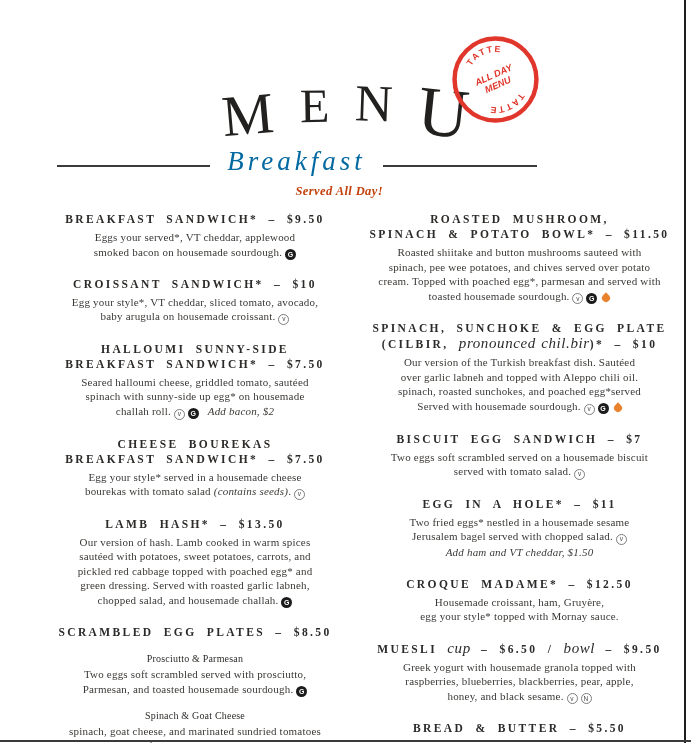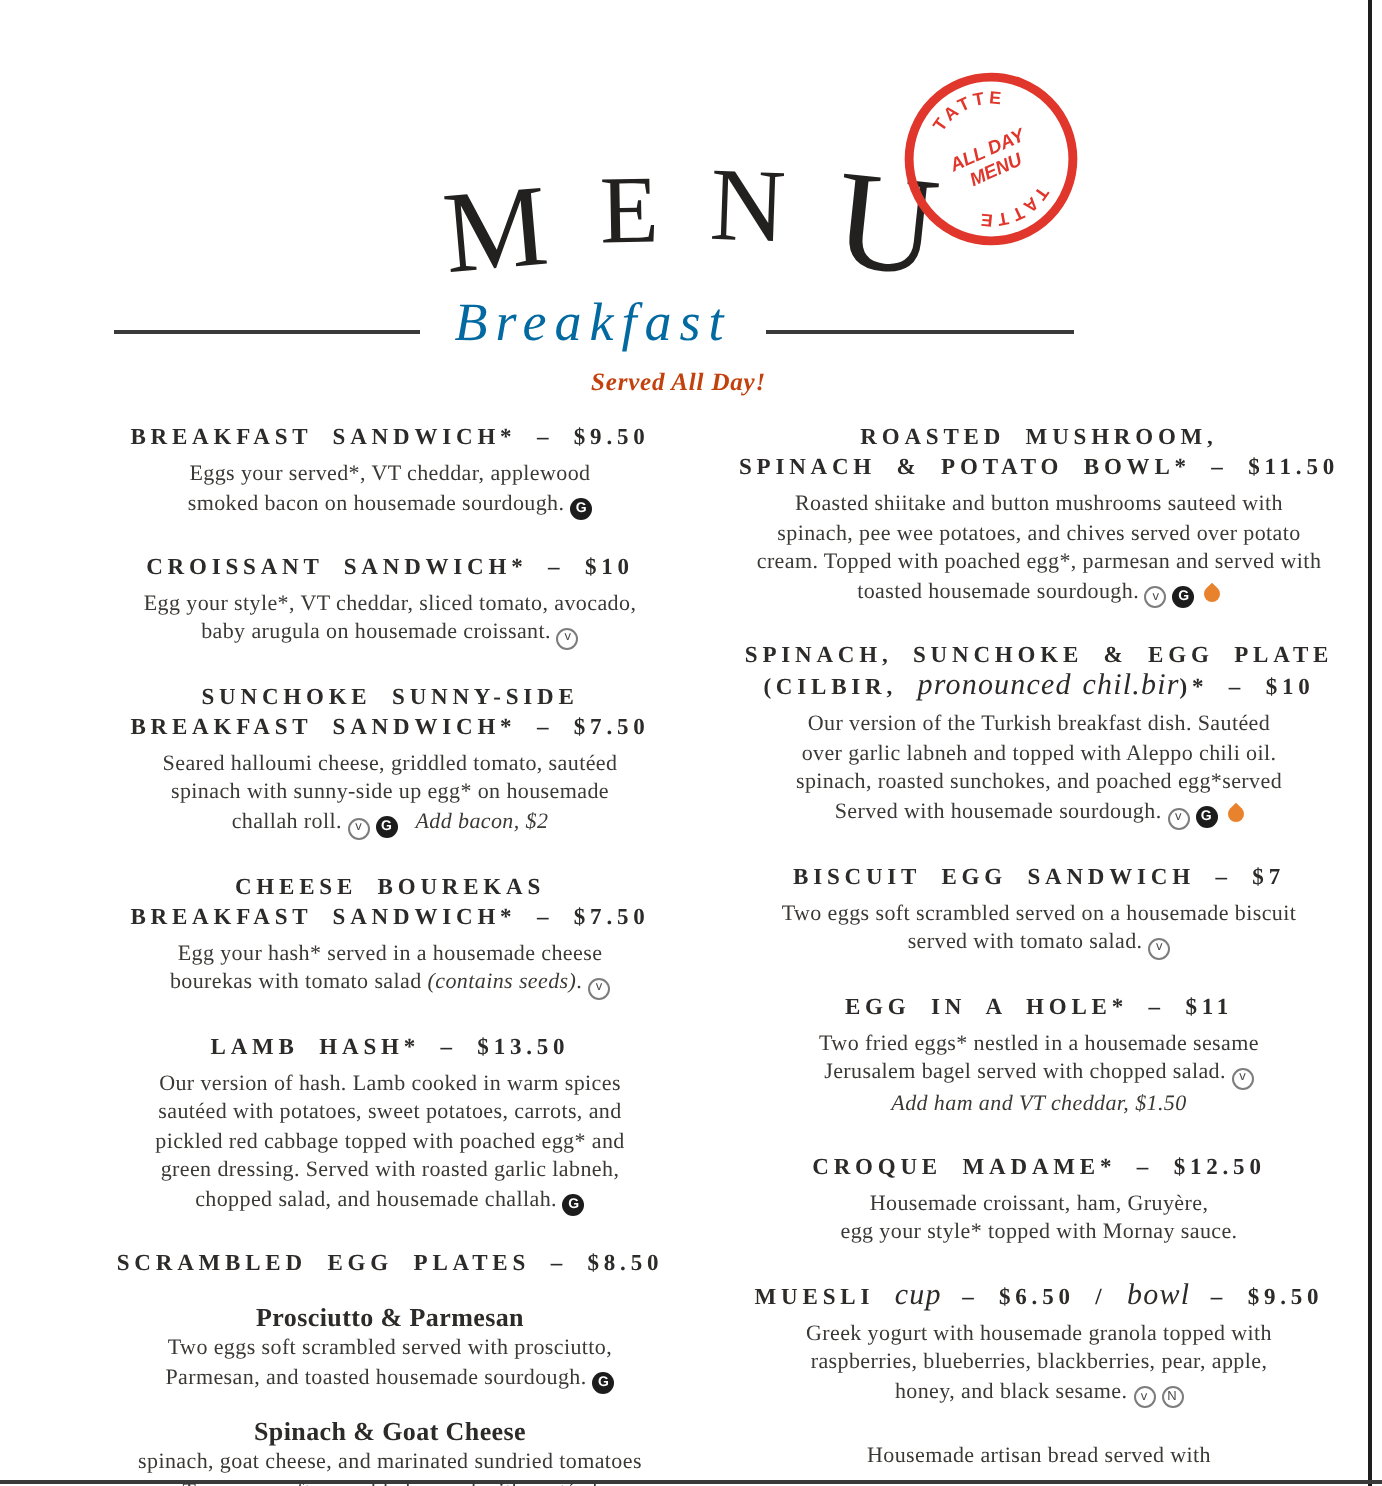--- a/index.html
+++ b/index.html
@@ -30,21 +30,21 @@
   
   .cols{position:absolute;top:212px;left:36px;right:12px;display:flex;gap:6px;}
   .col{text-align:center;}
   .col-left{flex:0 0 318px;}
   .col-right{flex:1;}
   .item{margin-bottom:17px;}
   .ititle{font-weight:bold;font-size:11.5px;letter-spacing:2.4px;word-spacing:5px;
           line-height:15px;margin-bottom:3px;color:#2d2b29;white-space:nowrap;}
   .ititle .it{font-weight:normal;font-size:15px;letter-spacing:0.6px;word-spacing:1px;}
   .dline{font-size:11px;line-height:14.5px;color:#3b3936;letter-spacing:0.2px;white-space:nowrap;}
-  .subhead{font-weight:bold;font-size:13px;line-height:14.5px;margin-top:12px;margin-bottom:1px;
+  .subhead{font-weight:normal;font-size:10px;line-height:14.5px;margin-top:12px;margin-bottom:1px;
            color:#2d2b29;letter-spacing:0.2px;}
   .it{font-style:italic;}
 
   
   .di{display:inline-flex;align-items:center;justify-content:center;border-radius:50%;
       line-height:1;vertical-align:-1px;font-family:"Liberation Sans",sans-serif;}
   .di.outline{width:9px;height:9px;border:1px solid #7d7d7d;color:#4c4c4c;font-size:6.5px;}
   .di.solid{width:11px;height:11px;background:#1c1c1c;color:#fff;font-weight:bold;font-size:7px;}
   .di.drop{width:8px;height:8px;border-radius:0 50% 50% 50%;transform:rotate(45deg);
            margin-left:2px;vertical-align:-2px;}
@@ -97,33 +97,33 @@
         </div>
         <div class="item">
           <div class="ititle">
             <div>CROISSANT SANDWICH* – $10</div>
           </div>
           <div class="dline">Egg your style*, VT cheddar, sliced tomato, avocado,</div>
           <div class="dline">baby arugula on housemade croissant. <span class="di outline">v</span></div>
         </div>
         <div class="item">
           <div class="ititle">
-            <div>SUNCHOKE SUNNY-SIDE</div>
+            <div>HALLOUMI SUNNY-SIDE</div>
             <div>BREAKFAST SANDWICH* – $7.50</div>
           </div>
           <div class="dline">Seared halloumi cheese, griddled tomato, sautéed</div>
           <div class="dline">spinach with sunny-side up egg* on housemade</div>
           <div class="dline">challah roll. <span class="di outline">v</span> <span class="di solid">G</span>&nbsp;&nbsp; <span class="it">Add bacon, $2</span></div>
         </div>
         <div class="item">
           <div class="ititle">
             <div>CHEESE BOUREKAS</div>
             <div>BREAKFAST SANDWICH* – $7.50</div>
           </div>
-          <div class="dline">Egg your hash* served in a housemade cheese</div>
+          <div class="dline">Egg your style* served in a housemade cheese</div>
           <div class="dline">bourekas with tomato salad <span class="it">(contains seeds)</span>. <span class="di outline">v</span></div>
         </div>
         <div class="item">
           <div class="ititle">
             <div>LAMB HASH* – $13.50</div>
           </div>
           <div class="dline">Our version of hash. Lamb cooked in warm spices</div>
           <div class="dline">sautéed with potatoes, sweet potatoes, carrots, and</div>
           <div class="dline">pickled red cabbage topped with poached egg* and</div>
           <div class="dline">green dressing. Served with roasted garlic labneh,</div>
@@ -186,17 +186,20 @@
         </div>
         <div class="item">
           <div class="ititle">
             <div>MUESLI <span class="it">cup</span> – $6.50 / <span class="it">bowl</span> – $9.50</div>
           </div>
           <div class="dline">Greek yogurt with housemade granola topped with</div>
           <div class="dline">raspberries, blueberries, blackberries, pear, apple,</div>
           <div class="dline">honey, and black sesame. <span class="di outline">v</span> <span class="di outline">N</span></div>
         </div>
         <div class="item">
+          <div class="ititle">
+            <div>BREAD &amp; BUTTER – $5.50</div>
+          </div>
           <div class="dline">Housemade artisan bread served with</div>
         </div>
       </div>
   </div>
 </div>
 
 </body></html>

